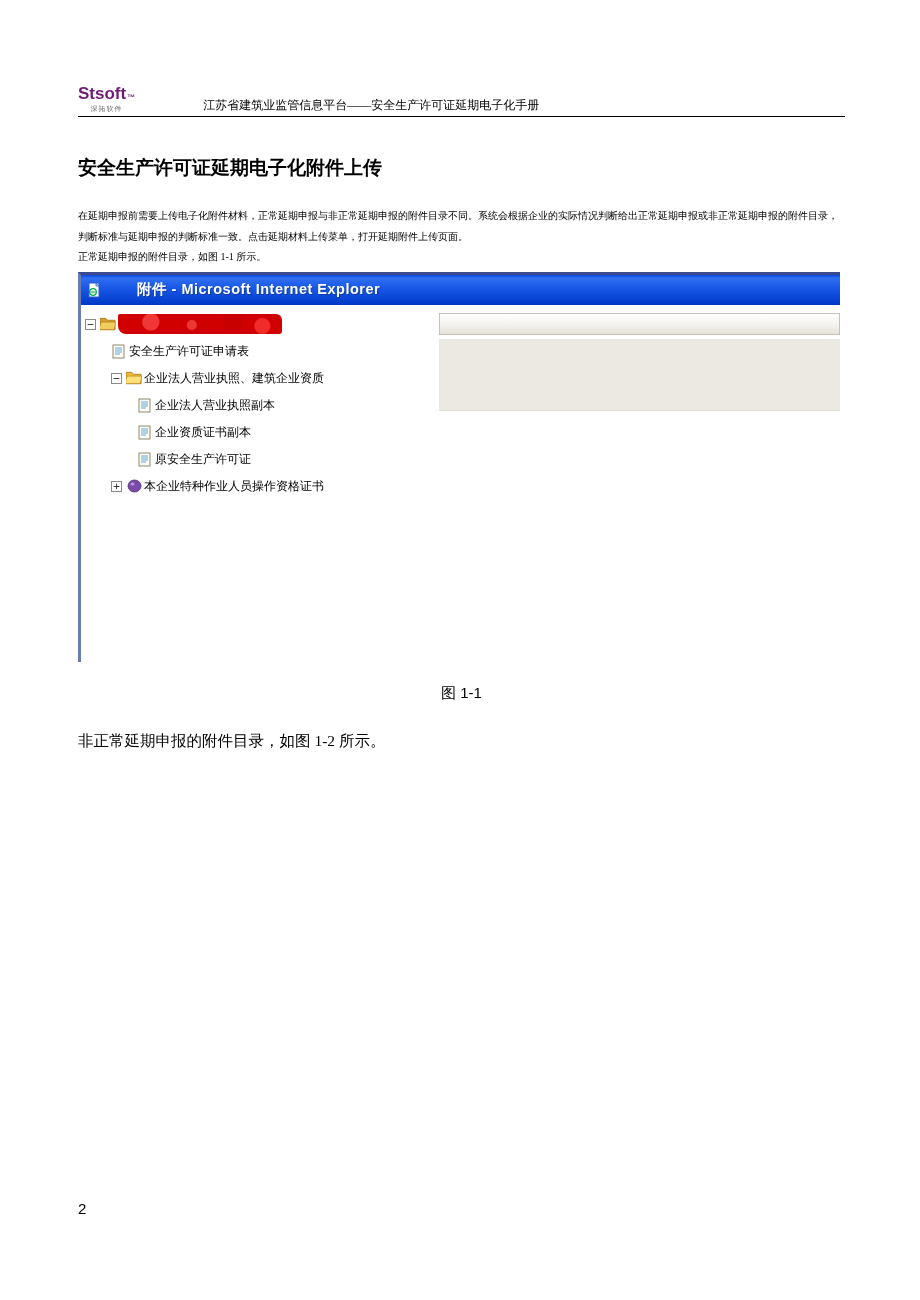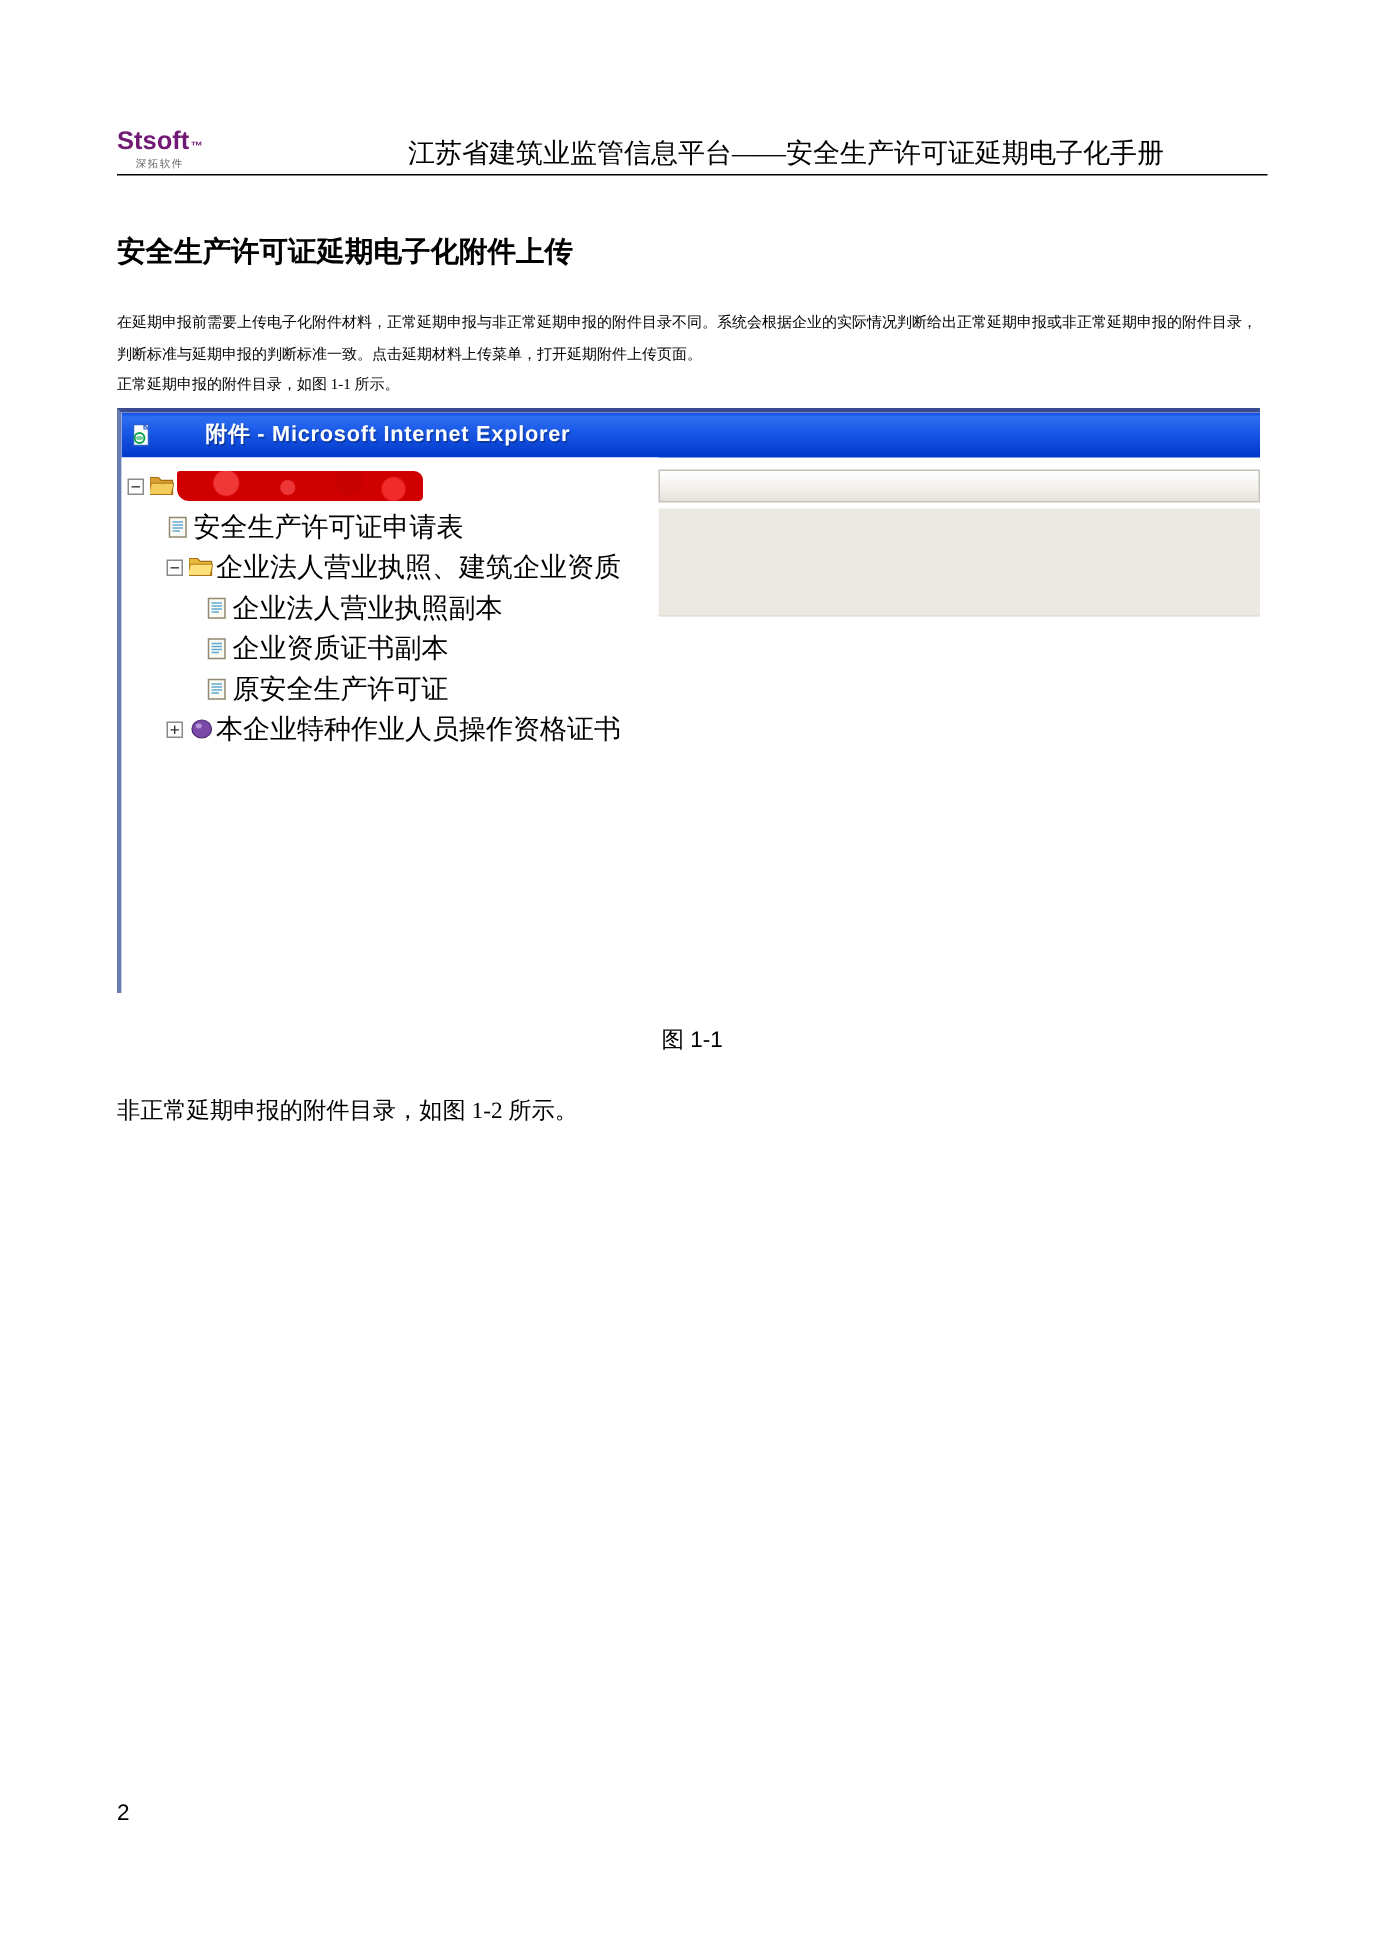--- a/index.html
+++ b/index.html
@@ -9,21 +9,21 @@
       background: #fff; 
       font-family: SimSun, "宋体", serif;
       position: relative;
     }
     .page { padding: 85px 75px 0 78px; }
     .header-row { display: flex; align-items: flex-end; border-bottom: 1.5px solid #000; padding-bottom: 2px; margin-bottom: 38px; }
     .logo-box { margin-right: 18px; }
     .logo-main { font-family: Arial, sans-serif; font-weight: bold; font-size: 17px; color: #701a75; display: flex; align-items: flex-end; line-height: 1; }
     .logo-tm { font-size: 8px; margin-left: 1px; }
     .logo-sub { font-size: 7px; color: #666; text-align: center; letter-spacing: 1px; margin-top: 2px; }
-    .header-title { font-size: 18px; flex: 1; text-align: center; padding-left: 50px; }
+    .header-title { font-size: 12px; flex: 1; text-align: left; padding-left: 50px; }
     .section-title { font-size: 19px; font-weight: bold; margin-bottom: 25px; }
     .body-text { font-size: 10px; line-height: 2.05; margin-bottom: 0; }
     .ie-window { border-left: 3px solid #6b7db0; border-top: 3px solid #3b4a8e; background: #fff; width: 762px; height: 390px; margin-top: 4px; overflow: hidden; }
     .titlebar { 
       background: linear-gradient(to bottom, #0a46e0 0%, #2e6ff0 10%, #1b5ae8 40%, #0038c9 100%);
       height: 30px; display: flex; align-items: center; padding: 0 6px; gap: 6px;
     }
     .titlebar-icon { width: 16px; height: 16px; }
     .titlebar-icon svg { display: block; }
     .titlebar-text { color: #fff; font-weight: bold; font-size: 14.5px; font-family: "MS Sans Serif", Tahoma, sans-serif; text-shadow: 1px 1px 0 rgba(0,0,0,.25); letter-spacing: .5px; padding-left: 28px; }
@@ -45,21 +45,21 @@
       display: inline-block; width: 164px; height: 20px; 
       background: #d10000; 
       background-image: 
         radial-gradient(circle at 20% 40%, rgba(255,80,80,.7) 0 6%, transparent 7%),
         radial-gradient(circle at 45% 55%, rgba(255,90,90,.6) 0 5%, transparent 6%),
         radial-gradient(circle at 70% 35%, rgba(200,0,0,.9) 0 8%, transparent 9%),
         radial-gradient(circle at 88% 60%, rgba(255,60,60,.7) 0 5%, transparent 6%);
       border-radius: 2px 6px 3px 8px; 
       vertical-align: middle;
     }
-    .t-label { vertical-align: middle; font-size: 18px; }
+    .t-label { vertical-align: middle; font-size: 12px; }
     .fig-caption { text-align: center; font-size: 15px; margin-top: 22px; font-family: Arial, SimSun, sans-serif; }
     .after-fig { font-size: 15.5px; margin-top: 22px; line-height: 2; }
     .page-number { position: absolute; left: 78px; bottom: 83px; font-size: 15px; font-family: Arial, sans-serif; }
   </style>
 </head>
 <body>
 
 <div class="page">
   <div class="header-row">
     <div class="logo-box">

